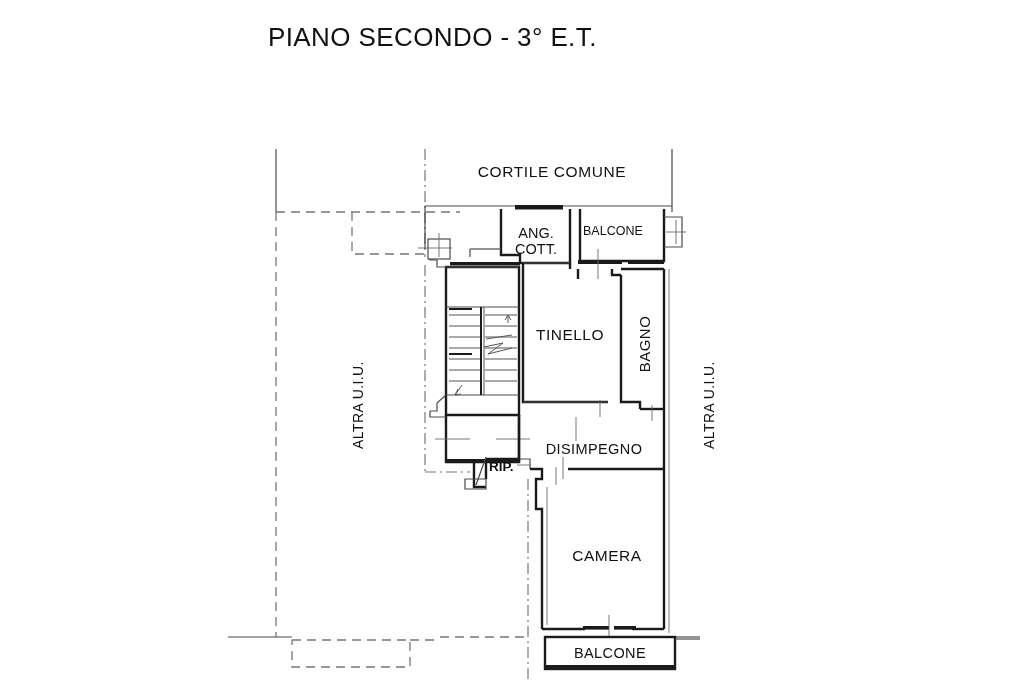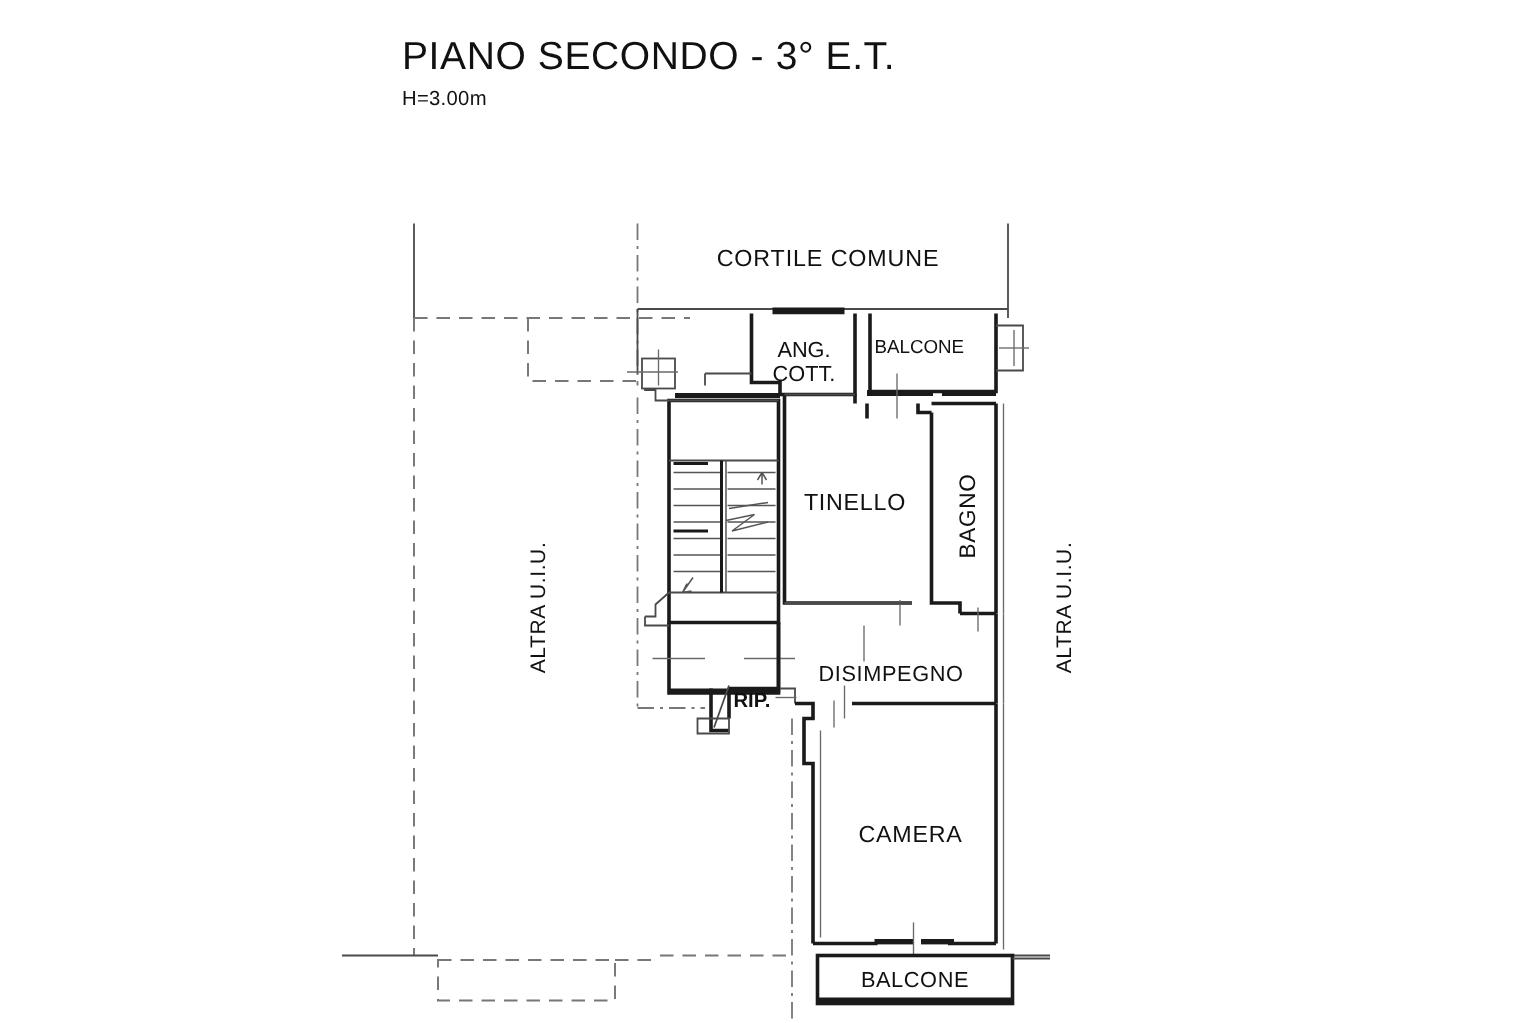--- a/index.html
+++ b/index.html
@@ -51,21 +51,20 @@
     fill: #111;
   }
 </style>
 </head>
 <body>
 
 <div id="plan-root">
 
   <div class="title-block">
     <div class="plan-title">PIANO SECONDO - 3° E.T.</div>
-    <div class="plan-subtitle">H=3.00m</div>
   </div>
 
   <svg class="plan-canvas" width="1024" height="682" viewBox="0 0 1024 682">
 
     <defs>
       <style>
         .w     { stroke:#1a1a1a; stroke-width:2.4; fill:none; }
         .w-thk { stroke:#1a1a1a; stroke-width:3.6; fill:none; }
         .w-th  { stroke:#4a4a4a; stroke-width:1.2; fill:none; }
         .w-tn  { stroke:#6a6a6a; stroke-width:0.9; fill:none; }

